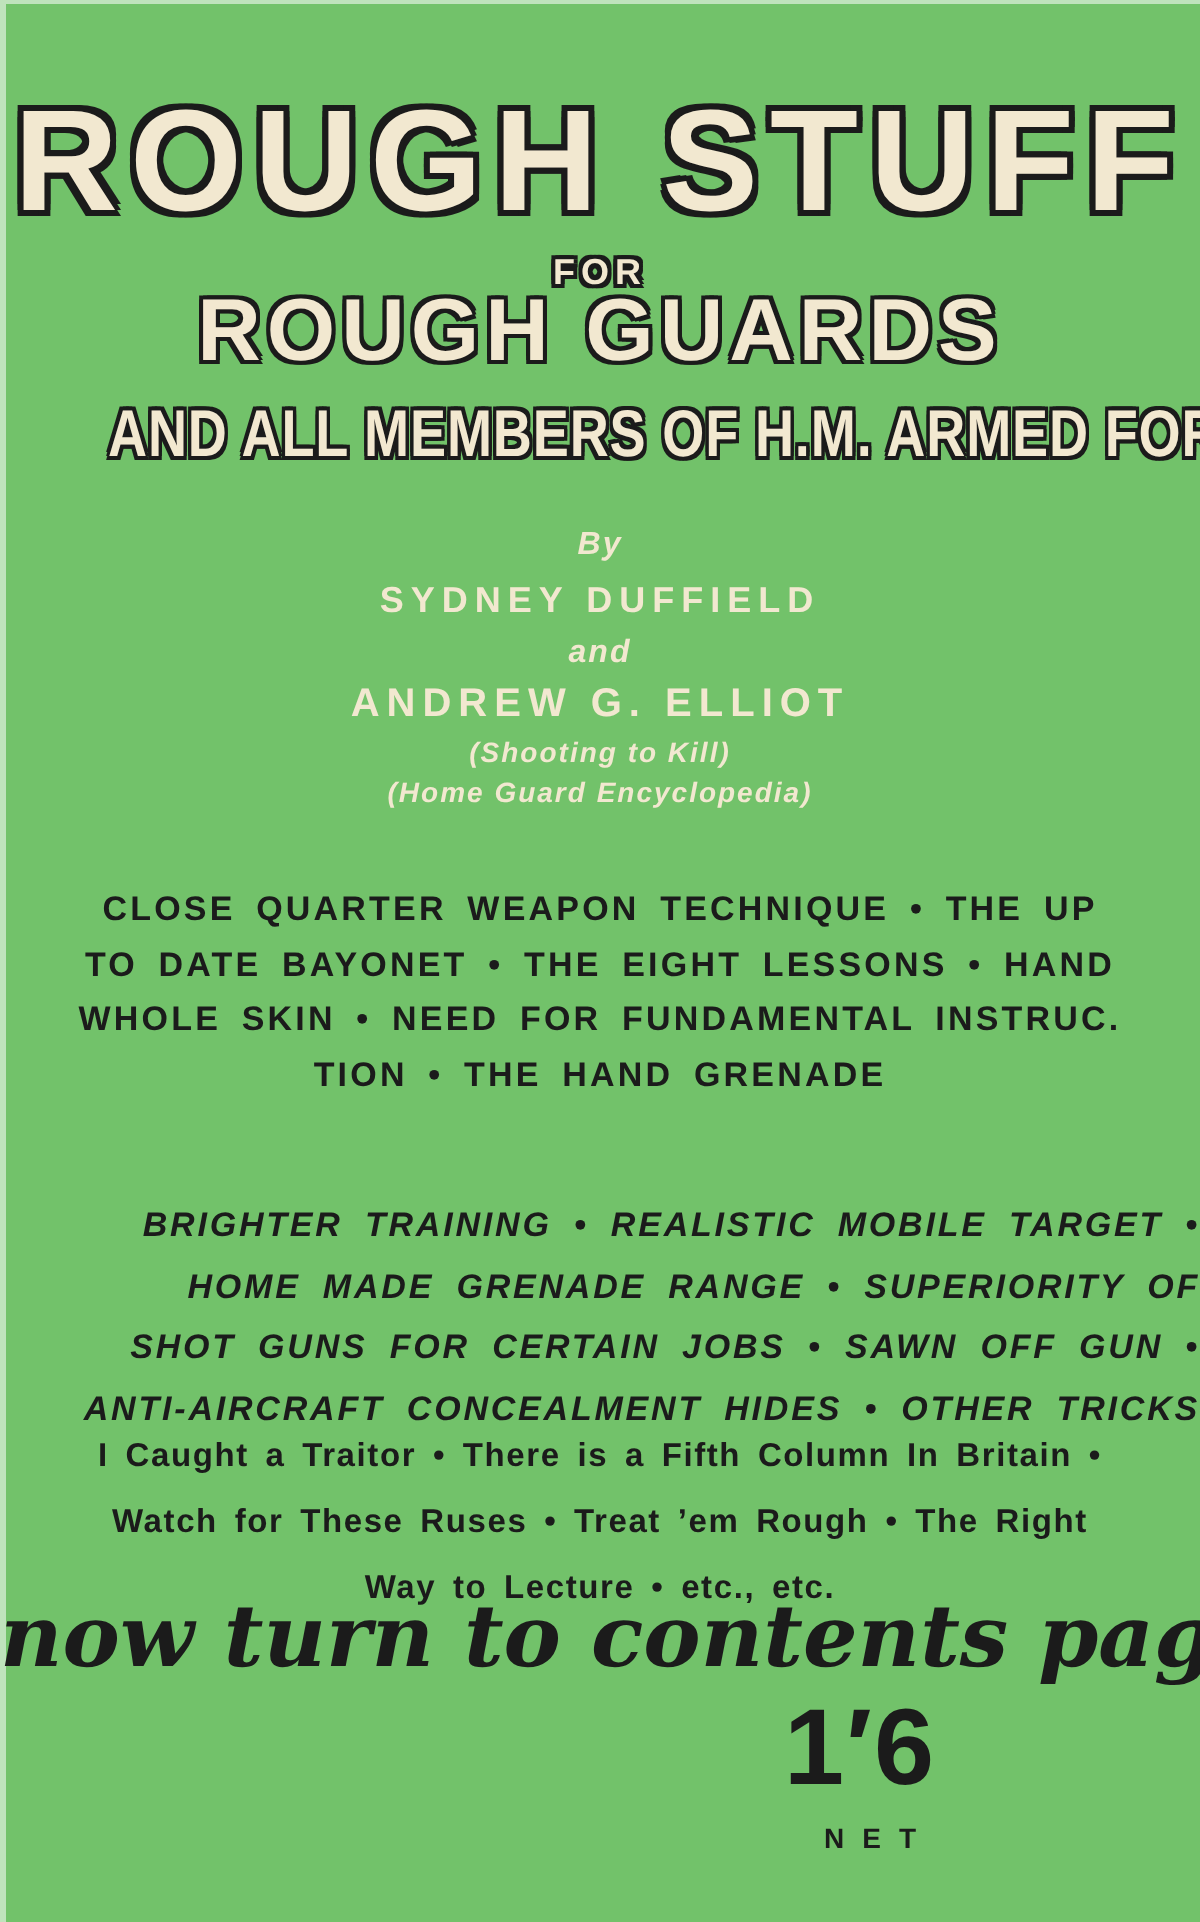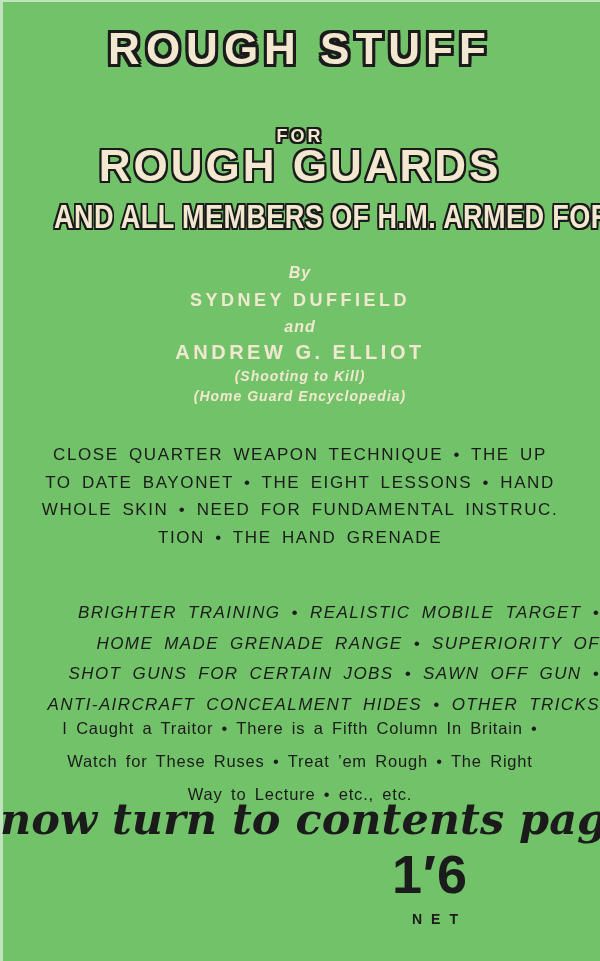--- a/index.html
+++ b/index.html
@@ -30,34 +30,34 @@
   }
   .outline-sm{
     color:var(--cream);
     text-shadow:
       -2px -2px 0 var(--ink), 2px -2px 0 var(--ink),
       -2px  2px 0 var(--ink), 2px  2px 0 var(--ink),
       -2px  0   0 var(--ink), 2px  0   0 var(--ink),
        0   -2px 0 var(--ink), 0    2px 0 var(--ink);
   }
 
-  .title{top:24px;font-size:44px;font-weight:bold;letter-spacing:6px;white-space:nowrap;}
+  .title{top:40px;font-size:72px;font-weight:bold;letter-spacing:6px;white-space:nowrap;}
   .for-label{top:126px;font-size:18px;font-weight:bold;letter-spacing:3px;}
   .home-guards{top:141px;font-size:44px;font-weight:bold;letter-spacing:3px;white-space:nowrap;}
   .audience{top:198px;font-size:33px;font-weight:bold;letter-spacing:0.5px;white-space:nowrap;transform:scaleX(0.82);transform-origin:center;}
 
   .byline{color:var(--cream);}
   .by-word{top:264px;font-size:16px;font-weight:bold;font-style:italic;letter-spacing:1px;}
   .author1{top:290px;font-size:18px;font-weight:bold;letter-spacing:3.5px;}
   .and-word{top:318px;font-size:16px;font-weight:bold;font-style:italic;letter-spacing:1px;}
   .author2{top:341px;font-size:20px;font-weight:bold;letter-spacing:3.5px;}
   .credit1{top:368px;font-size:14px;font-weight:bold;font-style:italic;letter-spacing:1px;}
   .credit2{top:388px;font-size:14px;font-weight:bold;font-style:italic;letter-spacing:1px;}
 
-  .topics{color:var(--ink);font-weight:normal;}
+  .topics{color:var(--ink);font-weight:bold;}
   .topics-1{top:441px;font-size:17px;line-height:27.5px;letter-spacing:1.6px;word-spacing:4px;}
   .topics-2{top:598px;font-size:17px;line-height:30.5px;letter-spacing:1.4px;word-spacing:5px;font-style:italic;text-align:right;}
   .topics-3{top:712px;font-size:16.5px;line-height:33px;letter-spacing:0.8px;word-spacing:3px;}
 
   .cta{top:794px;font-family:"DejaVu Serif",serif;font-style:italic;font-weight:bold;
        font-size:43px;color:var(--ink);letter-spacing:0px;white-space:nowrap;}
 
   .price{top:843px;font-size:54px;font-weight:bold;color:var(--ink);transform:translateX(130px);letter-spacing:1px;}
   .net{top:911px;font-size:14px;font-weight:bold;color:var(--ink);letter-spacing:9px;transform:translateX(135px);text-indent:9px;}
 </style>

